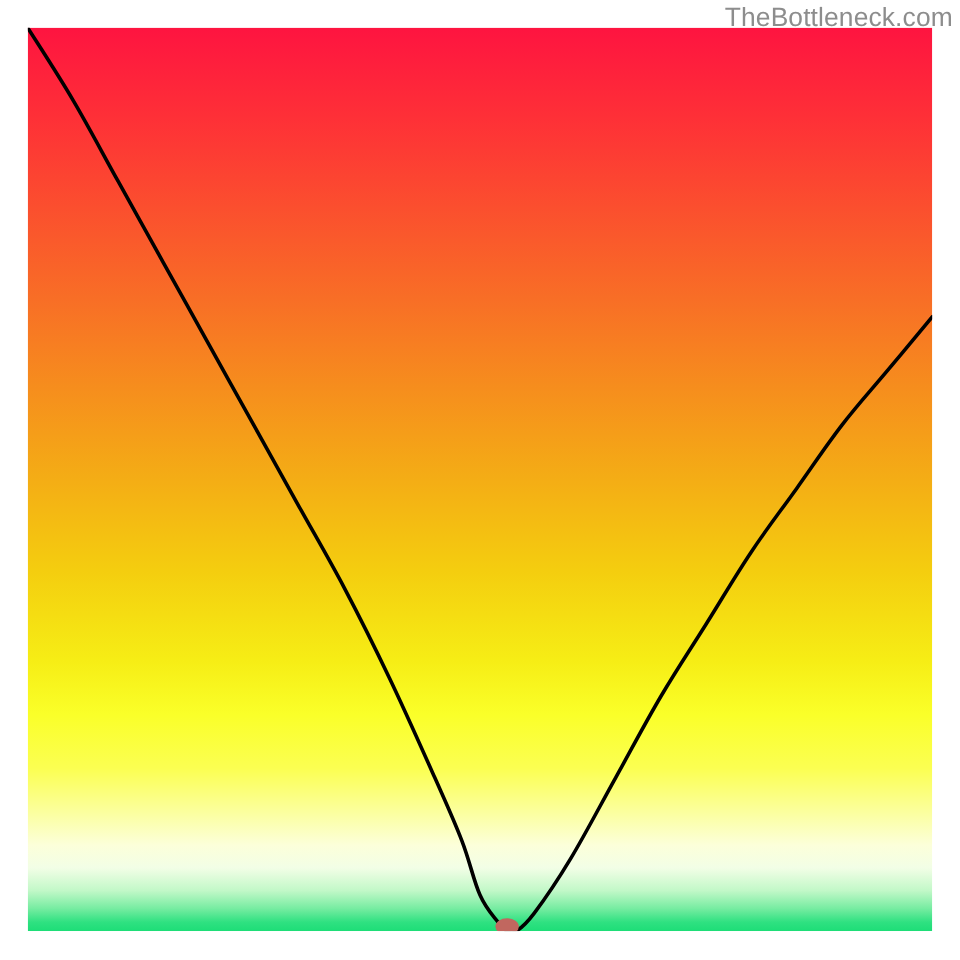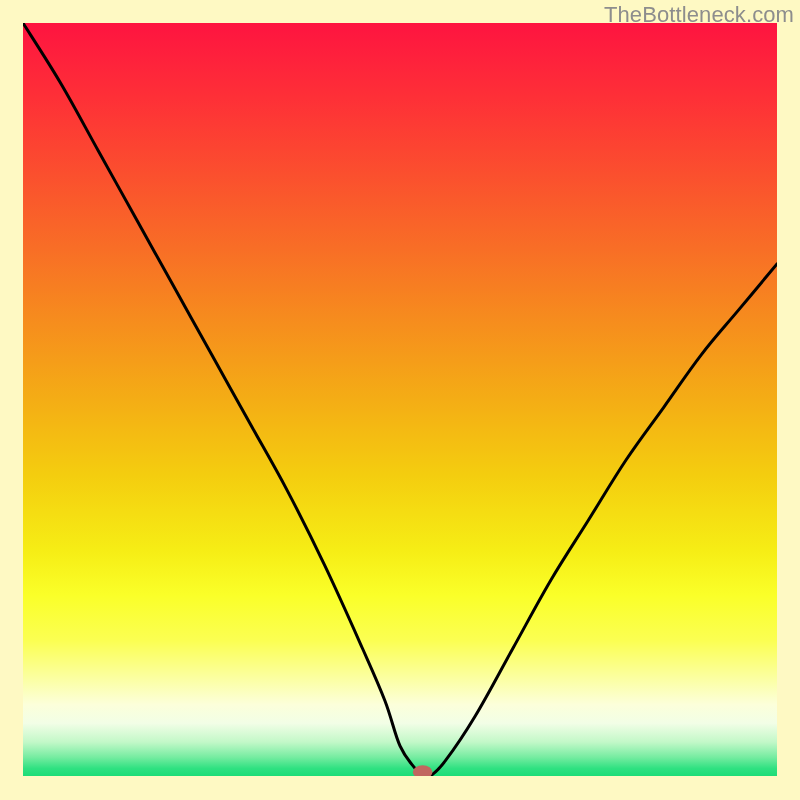--- a/index.html
+++ b/index.html
@@ -9,21 +9,21 @@
     height: 800px;
     background: #000000;
     overflow: hidden;
   }
   .frame {
     position: absolute;
     left: 0;
     top: 0;
     width: 800px;
     height: 800px;
-    background: #fef9c3;
+    background: #ffffff;
   }
   .plot-area {
     position: absolute;
     left: 23px;
     top: 23px;
     width: 754px;
     height: 753px;
     overflow: hidden;
   }
   .watermark {

